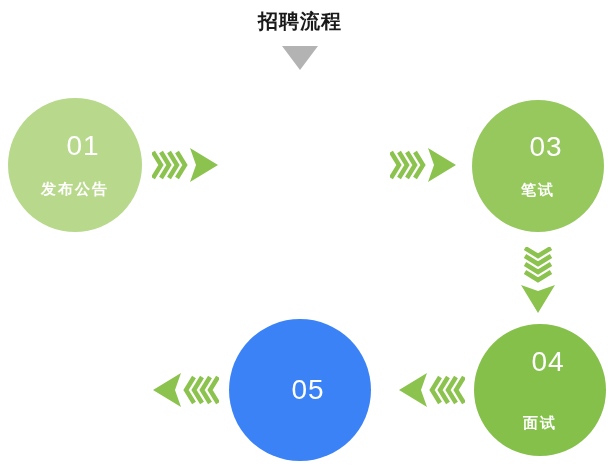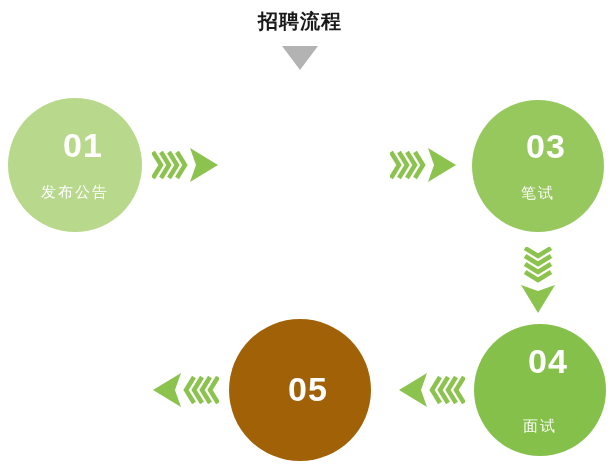--- a/index.html
+++ b/index.html
@@ -35,29 +35,29 @@
     position: absolute;
     border-radius: 50%;
     color: #ffffff;
     display: flex;
     flex-direction: column;
     align-items: center;
     justify-content: center;
     text-align: center;
   }
   .circle .num {
-    font-size: 34px;
-    font-weight: 700;
+    font-size: 28px;
+    font-weight: 400;
     line-height: 1.05;
     letter-spacing: 1px;
     margin-left: 16px;
   }
   .circle .label {
     font-size: 15px;
-    font-weight: normal;
+    font-weight: bold;
     margin-top: 20px;
     letter-spacing: 2px;
     white-space: nowrap;
   }
   .arrow { position: absolute; }
   .rot90  { transform: rotate(90deg); }
   .rot180 { transform: rotate(180deg); }
 </style>
 </head>
 <body>
@@ -77,21 +77,21 @@
   <div class="circle" style="left: 472px; top: 100px; width: 132px; height: 132px; background: rgb(150, 200, 94); text-align: center;">
     <span class="num">03</span>
     <span class="label">笔试</span>
   </div>
 
   <div class="circle" style="left: 474px; top: 324px; width: 132px; height: 132px; background: rgb(132, 192, 74); gap: 17px;">
     <span class="num">04</span>
     <span class="label">面试</span>
   </div>
 
-  <div class="circle" style="left: 229px; top: 319px; width: 142px; height: 142px; background: #a16207;">
+  <div class="circle" style="left: 229px; top: 319px; width: 142px; height: 142px; background: #3b82f6;">
     <span class="num">05</span>
   </div>
 
 
   <svg class="arrow" style="left:152px; top:145px;" width="66" height="40" viewBox="0 0 66 40">
     <path d="M1 7 L9 20 L1 33 M9 7 L17 20 L9 33 M17 7 L25 20 L17 33 M25 7 L33 20 L25 33" fill="none" stroke-width="4.5" stroke="#8cc34f"></path>
     <polygon points="38,3 66,20 38,37 44,20" fill="#8cc34f"></polygon>
   </svg>
 
   <svg class="arrow" style="left:390px; top:145px;" width="66" height="40" viewBox="0 0 66 40">

